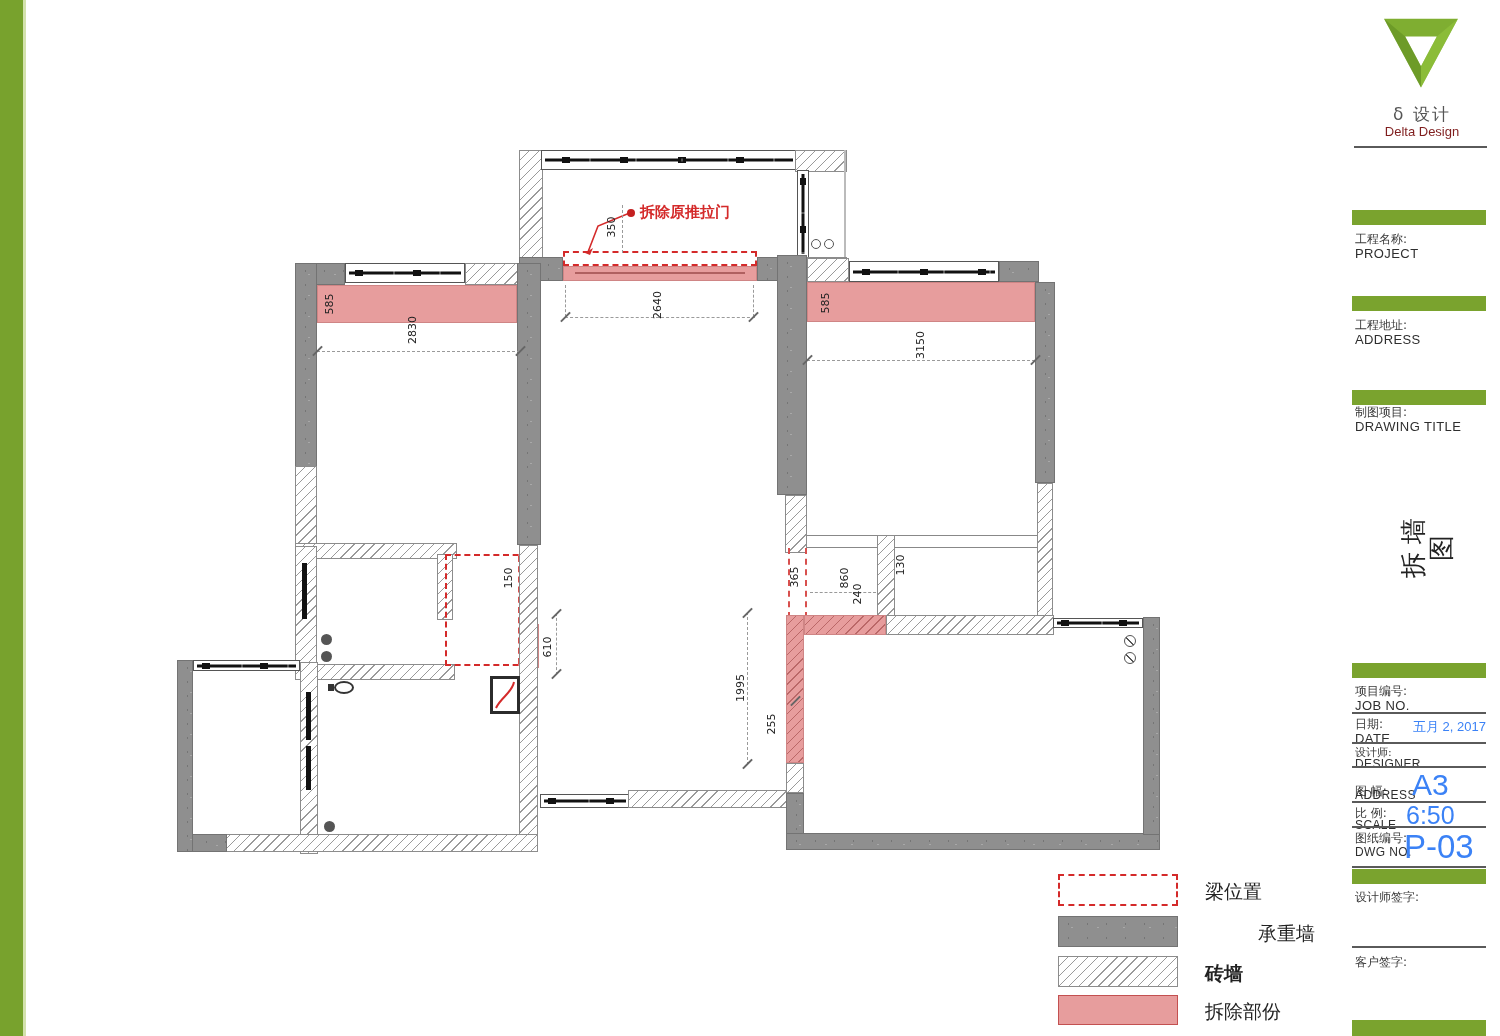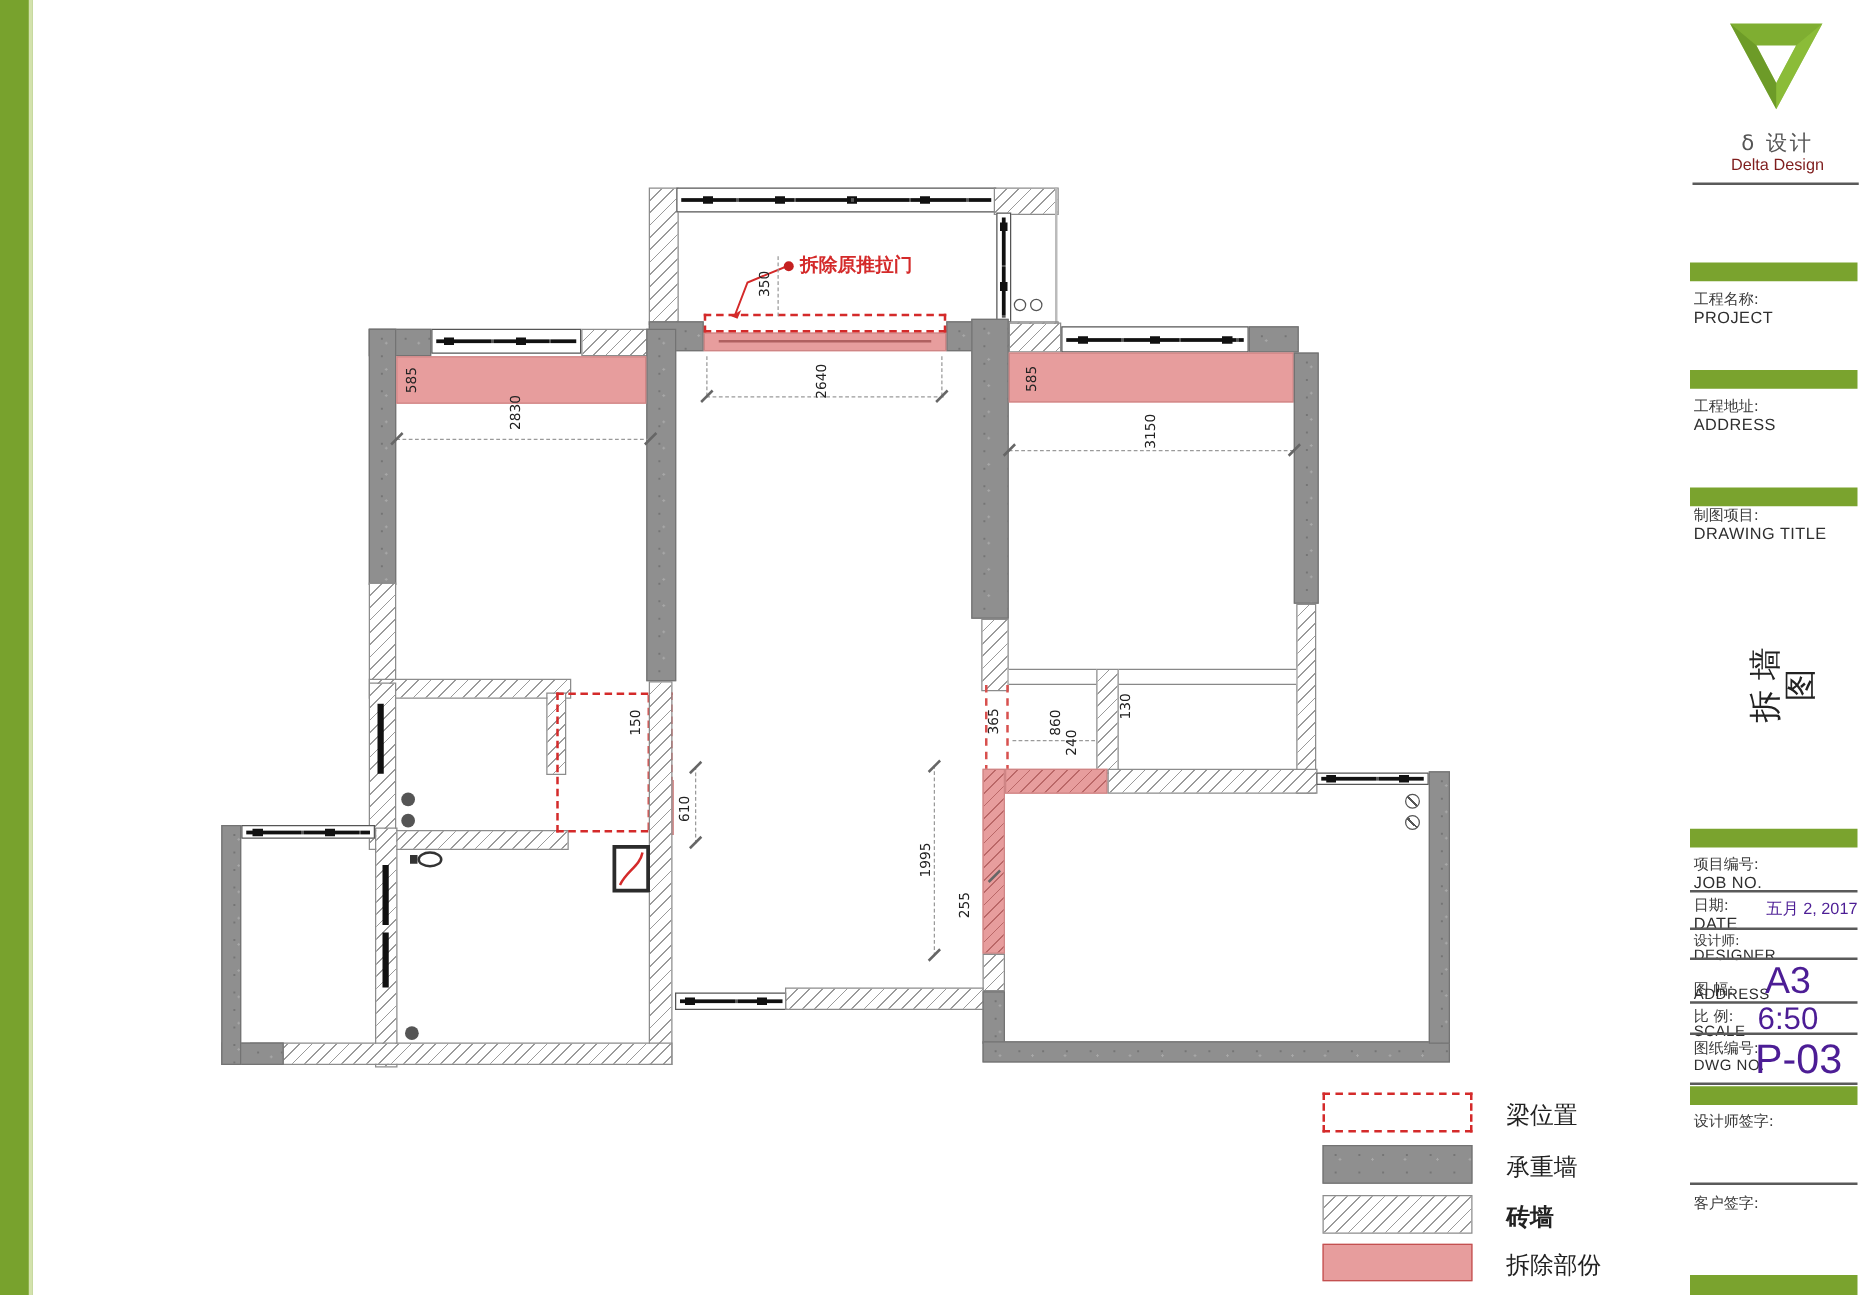--- a/index.html
+++ b/index.html
@@ -45,21 +45,21 @@
   .toilet{border:2px solid #333;border-radius:50%;background:#fff;}
   
   .leg-label{position:absolute;font-size:19px;color:#222;}
   
   .gbar{background:#7aa32e;}
   .greenbar-left{background:#78a22d;border-right:3px solid #d3e2ac;}
   .cn{position:absolute;font-size:12px;color:#3a3a3a;white-space:nowrap;}
   .en{position:absolute;font-size:13px;color:#2e2e2e;letter-spacing:.4px;white-space:nowrap;
       font-family:"Liberation Sans",sans-serif;}
   .hline{border-top:2px solid #5a5a5a;height:0;}
-  .val{position:absolute;color:#4c1d95;font-family:"Liberation Sans",sans-serif;white-space:nowrap;}
+  .val{position:absolute;color:#3b82f6;font-family:"Liberation Sans",sans-serif;white-space:nowrap;}
   .vtitle{position:absolute;font-size:26px;color:#222;letter-spacing:8px;text-align:center;}
 </style>
 </head>
 <body>
 
 <div class="sheet">
 
   <div class="abs greenbar-left" style="left:0;top:0;width:26px;height:1036px;"></div>
 
   <div class="abs bw" style="left:519px;top:150px;width:24px;height:110px;"></div>
@@ -181,21 +181,21 @@
   <div class="abs dlv" style="left:747px;top:612px;height:153px;"></div>
   <div class="abs tick" style="left:741px;top:612px;"></div>
   <div class="abs tick" style="left:741px;top:763px;"></div>
   <div class="dim rot" style="left:721px;top:682px;">1995</div>
   <div class="abs tick" style="left:789px;top:700px;"></div>
   <div class="dim rot" style="left:752px;top:718px;">255</div>
 
   <div class="abs beam" style="left:1058px;top:874px;width:120px;height:32px;"></div>
   <div class="leg-label" style="left:1205px;top:879px;">梁位置</div>
   <div class="abs cw" style="left:1058px;top:916px;width:120px;height:31px;"></div>
-  <div class="leg-label" style="left:1205px;top:921px;">承重墙</div>
+  <div class="leg-label" style="left:1258px;top:921px;">承重墙</div>
   <div class="abs bw" style="left:1058px;top:956px;width:120px;height:31px;"></div>
   <div class="leg-label" style="left:1205px;top:961px;font-weight:bold;">砖墙</div>
   <div class="abs demo" style="left:1058px;top:995px;width:120px;height:30px;border-color:#c35050;"></div>
   <div class="leg-label" style="left:1205px;top:999px;">拆除部份</div>
 
   <svg class="abs" style="left:1377px;top:8px;" width="88" height="92" viewBox="0 0 100 92">
     <path d="M8,6 H92 L50,84 Z M32,26 H68 L50,60 Z" fill="#7fae31" fill-rule="evenodd"></path>
     <polygon points="8,6 32,26 50,60 50,84" fill="#5f8c20" opacity="0.55"></polygon>
     <polygon points="92,6 68,26 50,60 50,84" fill="#93c43e" opacity="0.6"></polygon>
   </svg>

